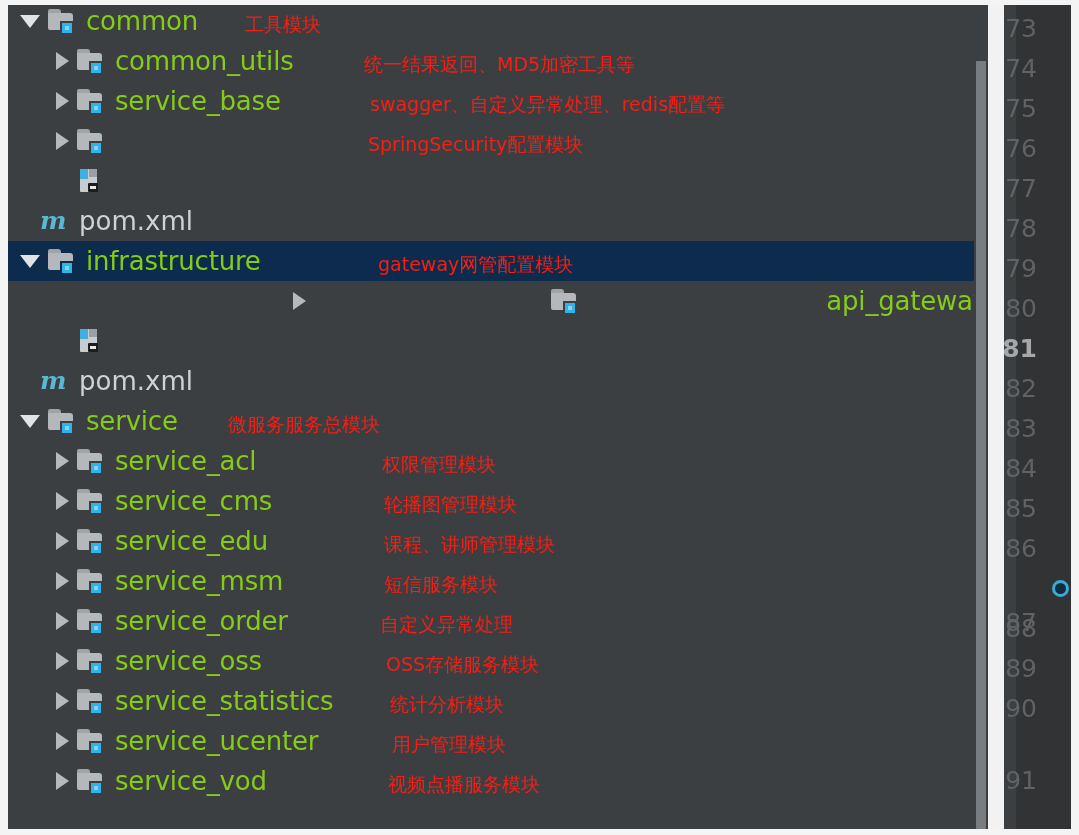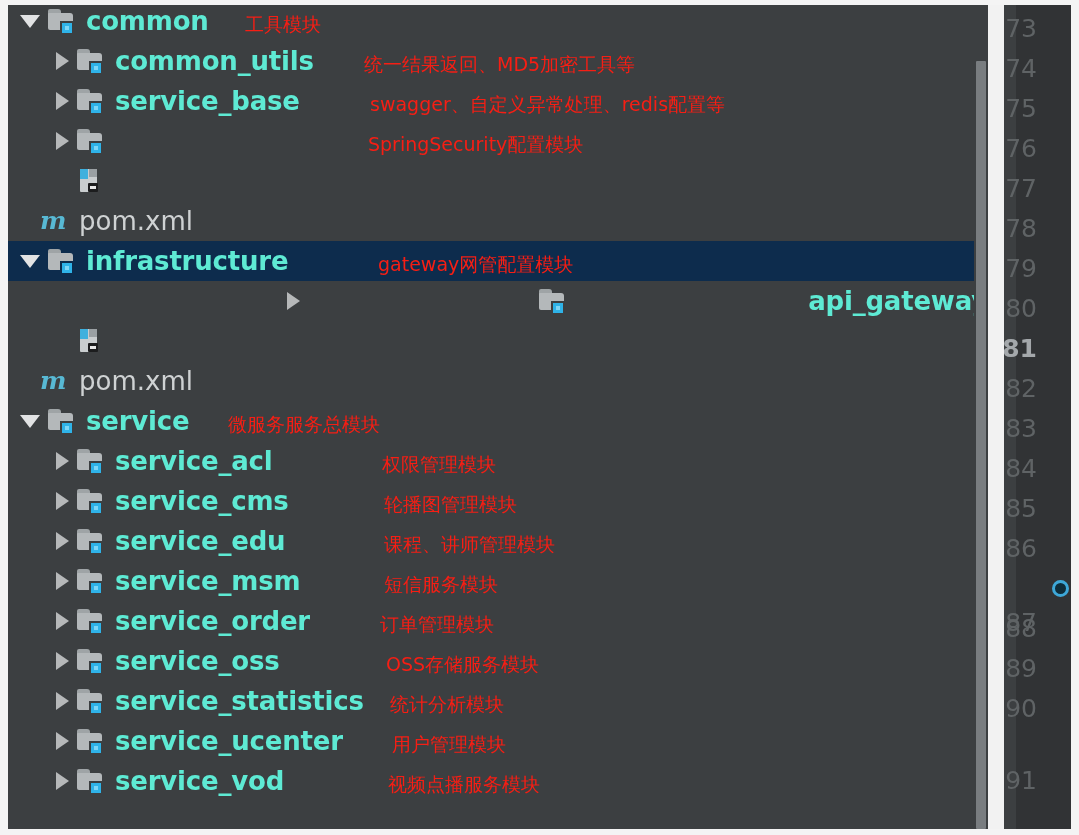--- a/index.html
+++ b/index.html
@@ -105,22 +105,22 @@
 
   
   .ico-m {
     position: relative; flex: none; width: 30px; height: 28px; margin-right: 9px;
     color: #58b9d4; font-style: italic; font-weight: 700; font-size: 25px;
     line-height: 28px; text-align: left; font-family: "DejaVu Serif", serif;
   }
 
   .label {
     font-size: 26px;
-    font-weight: 700;
-    color: #5eead4;
+    font-weight: 400;
+    color: #84cc16;
     white-space: nowrap;
     letter-spacing: -0.2px;
   }
   .label.file {
     font-weight: 400;
     color: #cfd2d3;
     letter-spacing: 0;
   }
   .label.iml {
     font-weight: 400;
@@ -395,21 +395,21 @@
         <div class="note" style="left: 237px; top: 7px;">工具模块</div>
         <div class="note" style="left: 356px; top: 47px;">统一结果返回、MD5加密工具等</div>
         <div class="note" style="left: 362px; top: 87px;">swagger、自定义异常处理、redis配置等</div>
         <div class="note" style="left: 360px; top: 127px;">SpringSecurity配置模块</div>
         <div class="note" style="left: 370px; top: 247px;">gateway网管配置模块</div>
         <div class="note" style="left: 220px; top: 407px;">微服务服务总模块</div>
         <div class="note" style="left: 374px; top: 447px;">权限管理模块</div>
         <div class="note" style="left: 376px; top: 487px;">轮播图管理模块</div>
         <div class="note" style="left: 376px; top: 527px;">课程、讲师管理模块</div>
         <div class="note" style="left: 376px; top: 567px;">短信服务模块</div>
-        <div class="note" style="left: 372px; top: 607px;">订单管理模块</div>
+        <div class="note" style="left: 372px; top: 607px;">自定义异常处理</div>
         <div class="note" style="left: 378px; top: 647px;">OSS存储服务模块</div>
         <div class="note" style="left: 382px; top: 687px;">统计分析模块</div>
         <div class="note" style="left: 384px; top: 727px;">用户管理模块</div>
         <div class="note" style="left: 380px; top: 767px;">视频点播服务模块</div>
       </div>
 
     <div id="tree-scroll-track">
       <div id="tree-scroll-thumb"></div>
     </div>
   </div>

